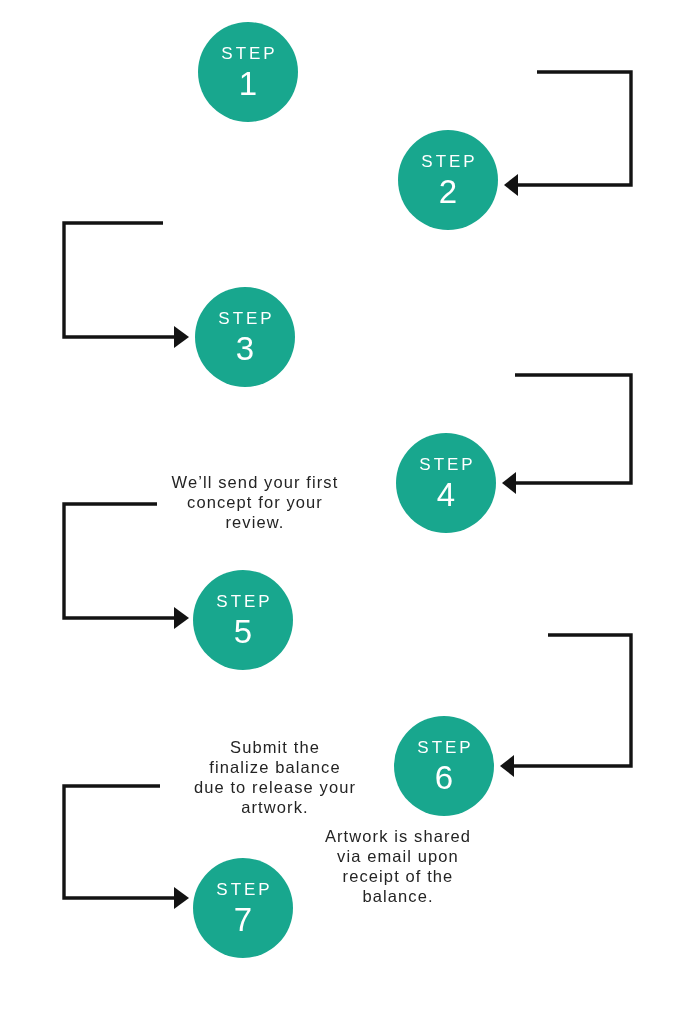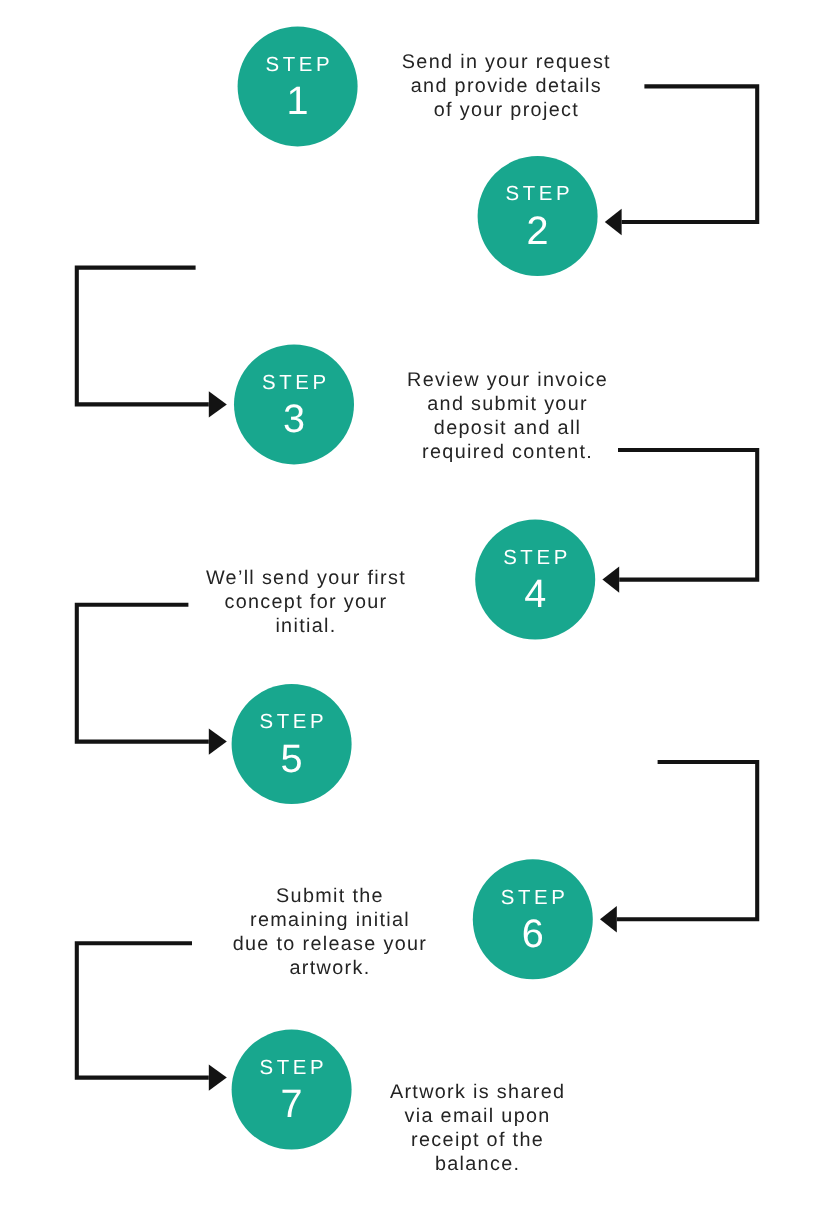--- a/index.html
+++ b/index.html
@@ -68,62 +68,55 @@
     <g>
       <path d="M160,786 H64 V898 H174"></path>
       <polygon points="174,887 174,909 189,898"></polygon>
     </g>
   </svg>
 
   <div class="circle" style="left:198px;top:22px;">
     <span class="step-word">STEP</span>
     <span class="step-num">1</span>
   </div>
-  <div class="desc" style="left:422px;top:42px;">Send in your request
-and provide details
-of your project</div>
 
   <div class="circle" style="left:398px;top:130px;">
     <span class="step-word">STEP</span>
     <span class="step-num">2</span>
   </div>
 
   <div class="circle" style="left:195px;top:287px;">
     <span class="step-word">STEP</span>
     <span class="step-num">3</span>
   </div>
-  <div class="desc" style="left:423px;top:307px;">Review your invoice
-and submit your
-deposit and all
-required content.</div>
 
   <div class="circle" style="left:396px;top:433px;">
     <span class="step-word">STEP</span>
     <span class="step-num">4</span>
   </div>
   <div class="desc" style="left:255px;top:472px;">We’ll send your first
 concept for your
-initial.</div>
+review.</div>
 
   <div class="circle" style="left:193px;top:570px;">
     <span class="step-word">STEP</span>
     <span class="step-num">5</span>
   </div>
 
   <div class="circle" style="left:394px;top:716px;">
     <span class="step-word">STEP</span>
     <span class="step-num">6</span>
   </div>
   <div class="desc" style="left:275px;top:737px;">Submit the
-remaining initial
+finalize balance
 due to release your
 artwork.</div>
 
   <div class="circle" style="left:193px;top:858px;">
     <span class="step-word">STEP</span>
     <span class="step-num">7</span>
   </div>
-  <div class="desc" style="left:398px;top:900px;">Artwork is shared
+  <div class="desc" style="left:398px;top:826px;">Artwork is shared
 via email upon
 receipt of the
 balance.</div>
 
 </div>
 
 </body></html>

